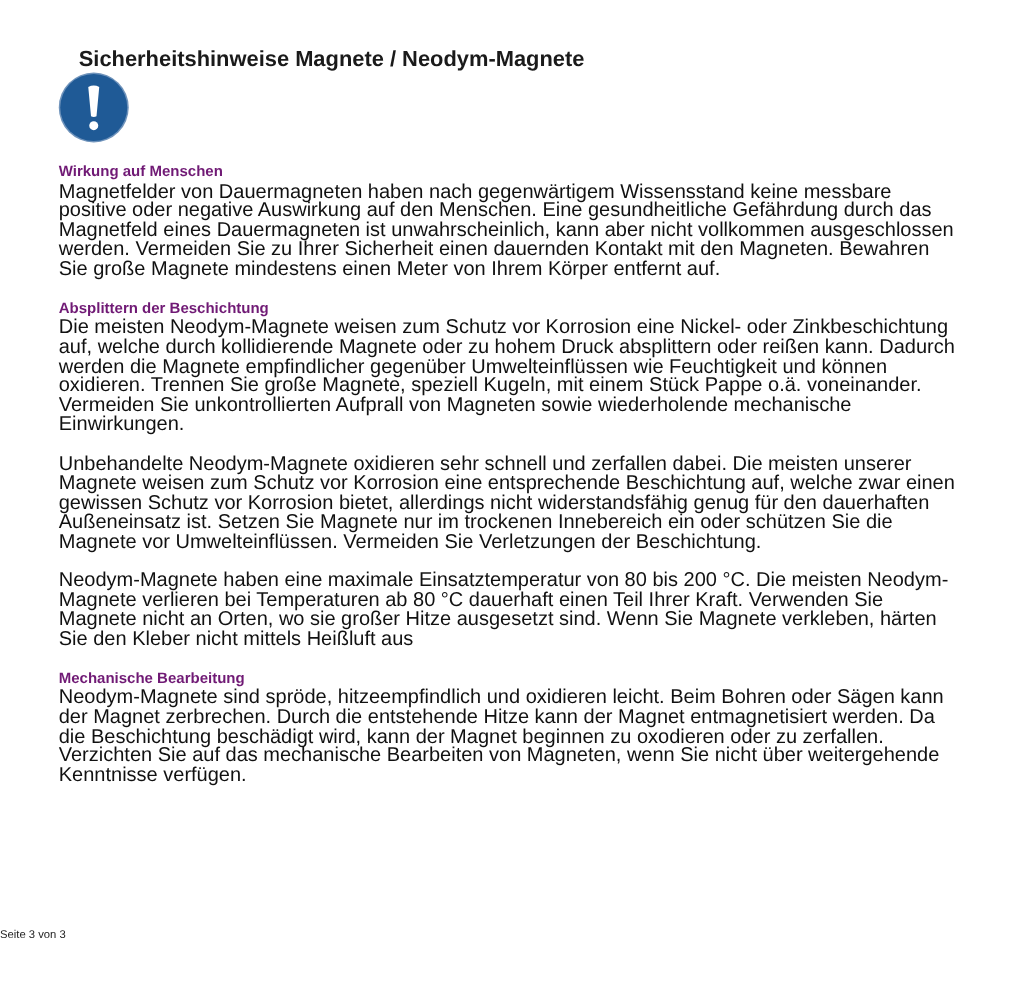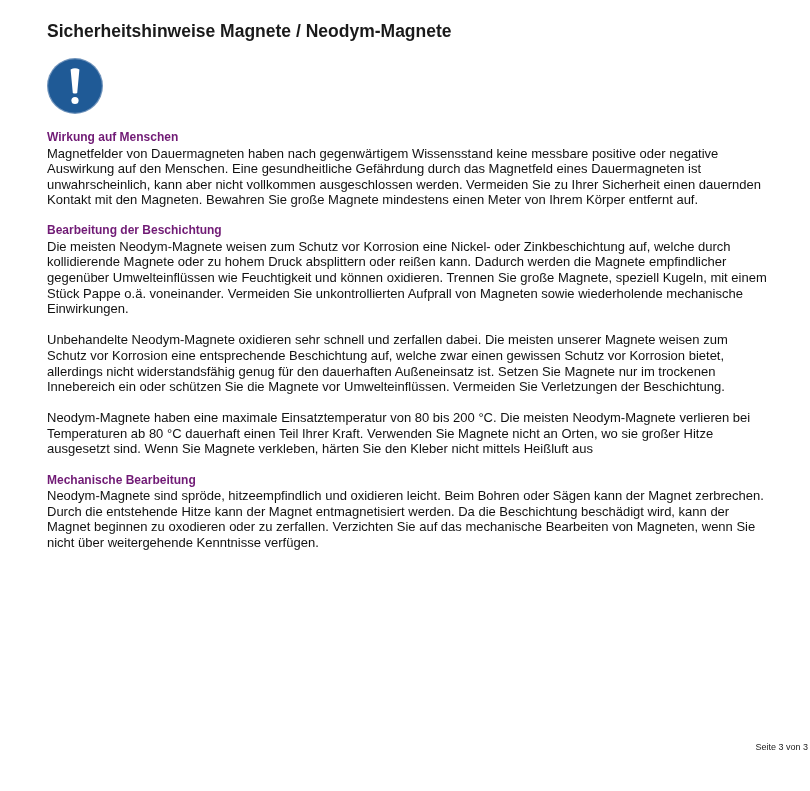--- a/index.html
+++ b/index.html
@@ -1,43 +1,43 @@
 <!DOCTYPE html>
 <html><head>
   <meta charset="utf-8">
   <style>
     html, body { margin: 0; padding: 0; background: #ffffff; }
     body { width: 810px; height: 791px; position: relative; overflow: hidden; font-family: "Liberation Sans", sans-serif; color: #111111; }
-    .title { position: absolute; left: 47px; top: 21px; font-size: 17.5px; font-weight: bold; color: #1a1a1a; margin: 0; white-space: nowrap; }
+    .title { position: absolute; left: 47px; top: 21px; font-size: 17.5px; font-weight: bold; color: #1a1a1a; margin: 16px; white-space: nowrap; }
     .icon { position: absolute; left: 46px; top: 57px; width: 58px; height: 58px; }
     .content { position: absolute; left: 47px; top: 130px; width: 720px; }
     .section { margin-bottom: 15.5px; }
     .section h2 { font-size: 12px; font-weight: bold; margin: 0; line-height: 15.5px; color: #701a75; }
-    .section p { font-size: 13px; margin: 0; line-height: 15.6px; color: #111; }
-    .footer { position: absolute; left: 0; width: 808px; top: 742px; text-align: right; font-size: 9px; color: #222; }
+    .section p { font-size: 16px; margin: 0; line-height: 15.6px; color: #111; }
+    .footer { position: absolute; left: 0; width: 808px; top: 742px; text-align: left; font-size: 9px; color: #222; }
   </style>
 </head>
 <body>
 
 <h1 class="title">Sicherheitshinweise Magnete / Neodym-Magnete</h1>
 
 <svg class="icon" viewBox="0 0 58 58">
   <circle cx="29" cy="29" r="28" fill="#6f93bb"></circle>
   <circle cx="29" cy="29" r="26.8" fill="#1f5a96"></circle>
   <path d="M24.6 12.5 Q29 10.2 33.4 12.5 L31.2 36 Q29 37.2 26.8 36 Z" fill="#ffffff"></path>
   <circle cx="29" cy="43.5" r="3.6" fill="#ffffff"></circle>
 </svg>
 
 <div class="content">
   <div class="section">
     <h2>Wirkung auf Menschen</h2>
     <p>Magnetfelder von Dauermagneten haben nach gegenwärtigem Wissensstand keine messbare positive oder negative Auswirkung auf den Menschen. Eine gesundheitliche Gefährdung durch das Magnetfeld eines Dauermagneten ist unwahrscheinlich, kann aber nicht vollkommen ausgeschlossen werden. Vermeiden Sie zu Ihrer Sicherheit einen dauernden Kontakt mit den Magneten. Bewahren Sie große Magnete mindestens einen Meter von Ihrem Körper entfernt auf.</p>
   </div>
   <div class="section">
-    <h2>Bearbeitung der Beschichtung</h2>
+    <h2>Absplittern der Beschichtung</h2>
     <p>Die meisten Neodym-Magnete weisen zum Schutz vor Korrosion eine Nickel- oder Zinkbeschichtung auf, welche durch kollidierende Magnete oder zu hohem Druck absplittern oder reißen kann. Dadurch werden die Magnete empfindlicher gegenüber Umwelteinflüssen wie Feuchtigkeit und können oxidieren. Trennen Sie große Magnete, speziell Kugeln, mit einem Stück Pappe o.ä. voneinander. Vermeiden Sie unkontrollierten Aufprall von Magneten sowie wiederholende mechanische Einwirkungen.</p>
   </div>
   <div class="section">
     <p>Unbehandelte Neodym-Magnete oxidieren sehr schnell und zerfallen dabei. Die meisten unserer Magnete weisen zum Schutz vor Korrosion eine entsprechende Beschichtung auf, welche zwar einen gewissen Schutz vor Korrosion bietet, allerdings nicht widerstandsfähig genug für den dauerhaften Außeneinsatz ist. Setzen Sie Magnete nur im trockenen Innebereich ein oder schützen Sie die Magnete vor Umwelteinflüssen. Vermeiden Sie Verletzungen der Beschichtung.</p>
   </div>
   <div class="section">
     <p>Neodym-Magnete haben eine maximale Einsatztemperatur von 80 bis 200 °C. Die meisten Neodym-Magnete verlieren bei Temperaturen ab 80 °C dauerhaft einen Teil Ihrer Kraft. Verwenden Sie Magnete nicht an Orten, wo sie großer Hitze ausgesetzt sind. Wenn Sie Magnete verkleben, härten Sie den Kleber nicht mittels Heißluft aus</p>
   </div>
   <div class="section">
     <h2>Mechanische Bearbeitung</h2>

